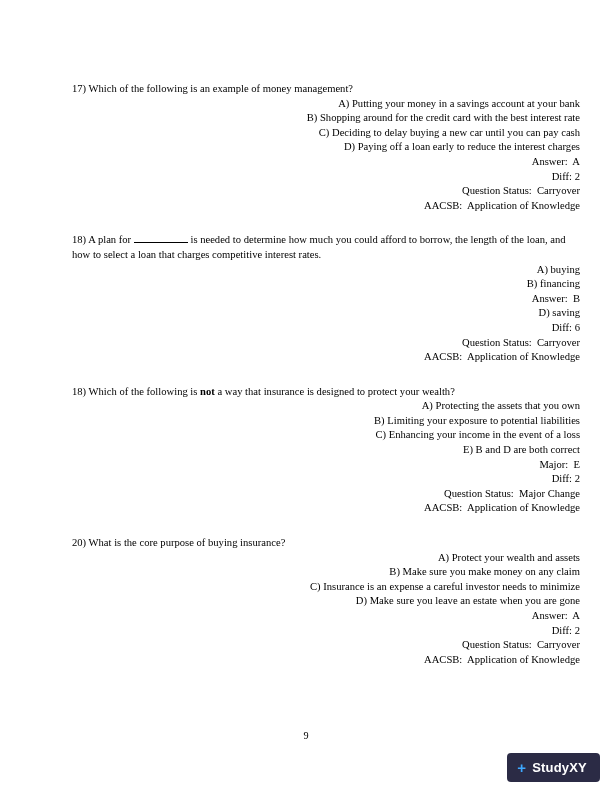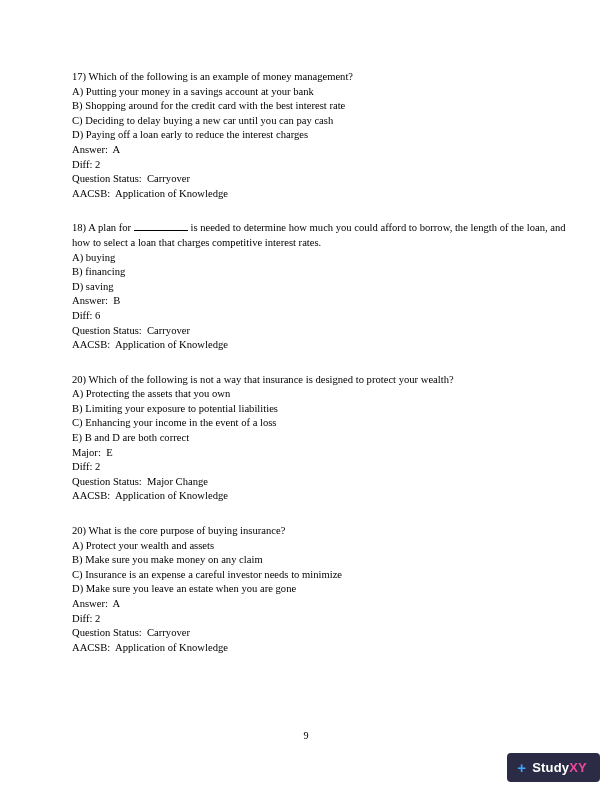--- a/index.html
+++ b/index.html
@@ -10,40 +10,41 @@
     width: 612px;
     height: 792px;
     background: #ffffff;
     font-family: "Liberation Serif", serif;
     color: #000000;
     position: relative;
     overflow: hidden;
   }
   .page {
     position: absolute;
-    left: 0; top: 0;
+    left: 0; top: 12px;
     width: 612px;
     height: 618px;
     box-sizing: border-box;
     padding: 70px 32px 0 72px;
   }
   .question-block {
     margin-bottom: 20px;
   }
   .line {
     font-size: 10.6px;
     line-height: 14.6px;
     white-space: pre-wrap;
+    text-align: right;
   }
   .stem {
     font-size: 10.6px;
     line-height: 14.6px;
   }
   .stem b {
-    font-weight: normal;
+    font-weight: bold;
   }
   .blank {
     display: inline-block;
     border-bottom: 1px solid #000;
     width: 54px;
     height: 9px;
     vertical-align: baseline;
   }
   .page-number {
     position: absolute;
@@ -71,21 +72,21 @@
     color: #3ea8ff;
     font-size: 15px;
     line-height: 1;
     font-weight: bold;
   }
   .watermark .brand {
     font-weight: bold;
     letter-spacing: 0.2px;
   }
   .watermark .brand .xy {
-    color: #ec4899;
+    color: #ffffff;
   }
 </style>
 </head>
 <body>
 
 <div class="page">
 
   <div class="question-block">
     <div class="stem"><span>17) Which of the following is an example of money management?</span></div>
     <div class="line">A) Putting your money in a savings account at your bank</div>
@@ -95,29 +96,29 @@
     <div class="line">Answer:  A</div>
     <div class="line">Diff: 2</div>
     <div class="line">Question Status:  Carryover</div>
     <div class="line">AACSB:  Application of Knowledge</div>
   </div>
 
   <div class="question-block">
     <div class="stem"><span>18) A plan for </span><span class="blank"></span><span> is needed to determine how much you could afford to borrow, the length of the loan, and how to select a loan that charges competitive interest rates.</span></div>
     <div class="line">A) buying</div>
     <div class="line">B) financing</div>
+    <div class="line">Answer:  B</div>
     <div class="line">D) saving</div>
-    <div class="line">Answer:  B</div>
     <div class="line">Diff: 6</div>
     <div class="line">Question Status:  Carryover</div>
     <div class="line">AACSB:  Application of Knowledge</div>
   </div>
 
   <div class="question-block">
-    <div class="stem"><span>20) Which of the following is </span><b>not</b><span> a way that insurance is designed to protect your wealth?</span></div>
+    <div class="stem"><span>18) Which of the following is </span><b>not</b><span> a way that insurance is designed to protect your wealth?</span></div>
     <div class="line">A) Protecting the assets that you own</div>
     <div class="line">B) Limiting your exposure to potential liabilities</div>
     <div class="line">C) Enhancing your income in the event of a loss</div>
     <div class="line">E) B and D are both correct</div>
     <div class="line">Major:  E</div>
     <div class="line">Diff: 2</div>
     <div class="line">Question Status:  Major Change</div>
     <div class="line">AACSB:  Application of Knowledge</div>
   </div>
 

